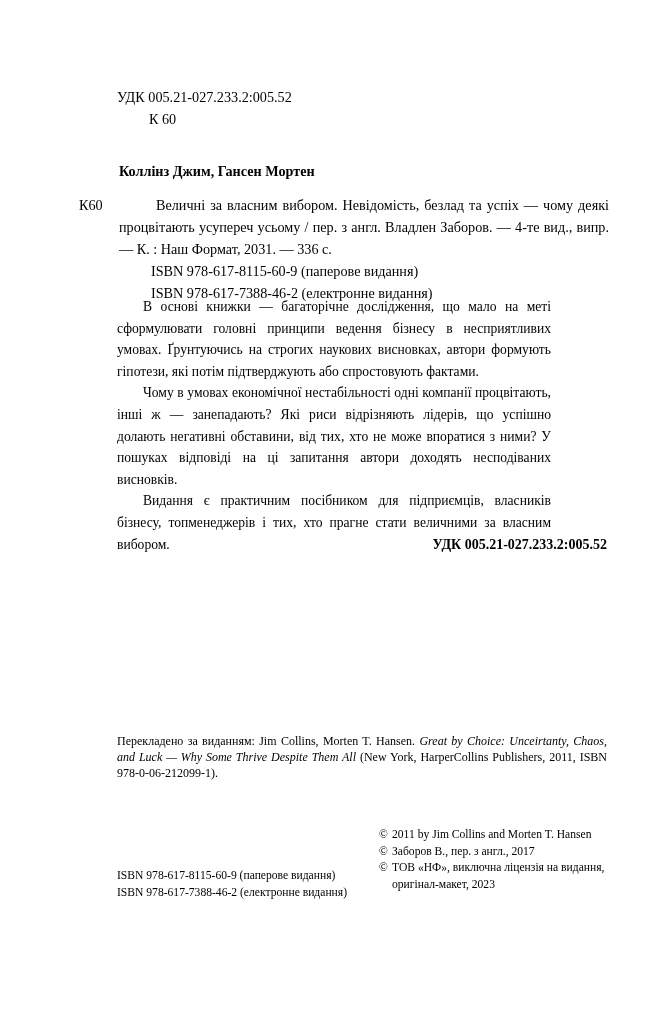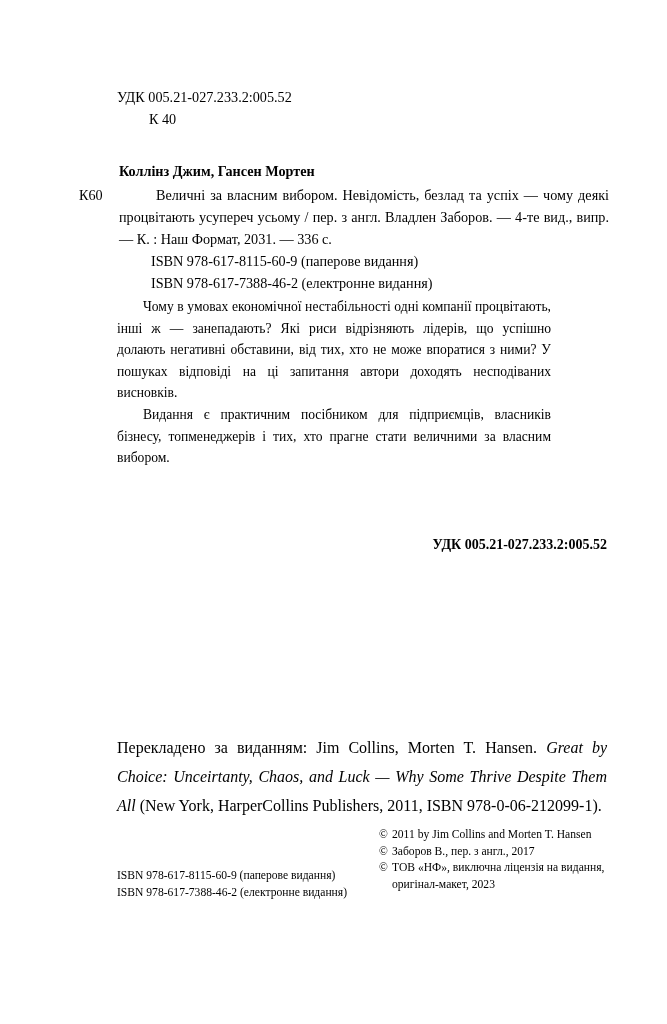--- a/index.html
+++ b/index.html
@@ -45,21 +45,21 @@
   #biblio {
     left: 79px;
     top: 160px;
     width: 530px;
     font-size: 14.2px;
     line-height: 22px;
   }
   #biblio .authors {
     margin-left: 40px;
     font-weight: bold;
-    margin-bottom: 2px;
+    margin-bottom: 12px;
   }
   #biblio .record-row {
     display: flex;
     align-items: flex-start;
   }
   #biblio .cutter {
     width: 40px;
     flex: 0 0 40px;
     white-space: nowrap;
   }
@@ -100,22 +100,22 @@
     line-height: 20px;
     font-weight: bold;
     text-align: right;
   }
 
   
   #source-note {
     left: 117px;
     top: 733px;
     width: 490px;
-    font-size: 16px;
-    line-height: 29px;
+    font-size: 12px;
+    line-height: 16px;
     text-align: justify;
     text-align-last: left;
   }
 
   
   #isbn-bottom {
     left: 117px;
     top: 868px;
     width: 250px;
     font-size: 11.6px;
@@ -147,38 +147,39 @@
     flex: 1 1 auto;
   }
 </style>
 </head>
 <body>
 
 <div class="page">
 
   <div class="blk" id="udc-header">
     <div>УДК 005.21-027.233.2:005.52</div>
-    <div class="udc-line2">К 40</div>
+    <div class="udc-line2">К 60</div>
   </div>
 
   <div class="blk" id="biblio">
     <div class="authors">Коллінз Джим, Гансен Мортен</div>
 
     <div class="record-row">
       <div class="cutter">К60</div>
       <div class="record-text">Величні за власним вибором. Невідомість, безлад та успіх — чому деякі процвітають усупереч усьому / пер. з англ. Владлен Заборов. — 4-те вид., випр. — К. : Наш Формат, 2031. — 336 с.</div>
     </div>
 
     <div class="isbn-list">
       <div>ISBN 978-617-8115-60-9 (паперове видання)</div>
       <div>ISBN 978-617-7388-46-2 (електронне видання)</div>
     </div>
   </div>
 
   <div class="blk" id="annotation">
+    <p>В основі книжки — багаторічне дослідження, що мало на меті сформулювати головні принципи ведення бізнесу в несприятливих умовах. Ґрунтуючись на строгих наукових висновках, автори формують гіпотези, які потім підтверджують або спростовують фактами.</p>
     <p>Чому в умовах економічної нестабільності одні компанії процвітають, інші ж — занепадають? Які риси відрізняють лідерів, що успішно долають негативні обставини, від тих, хто не може впоратися з ними? У пошуках відповіді на ці запитання автори доходять несподіваних висновків.</p>
     <p>Видання є практичним посібником для підприємців, власників бізнесу, топменеджерів і тих, хто прагне стати величними за власним вибором.</p>
   </div>
 
   <div class="blk" id="udc-footer">УДК 005.21-027.233.2:005.52</div>
 
   <div class="blk" id="source-note">
     <span>Перекладено за виданням: Jim Collins, Morten T. Hansen. </span><span class="ital">Great by Choice: Unceirtanty, Chaos, and Luck — Why Some Thrive Despite Them All</span><span> (New York, HarperCollins Publishers, 2011, ISBN 978-0-06-212099-1).</span>
   </div>
 

